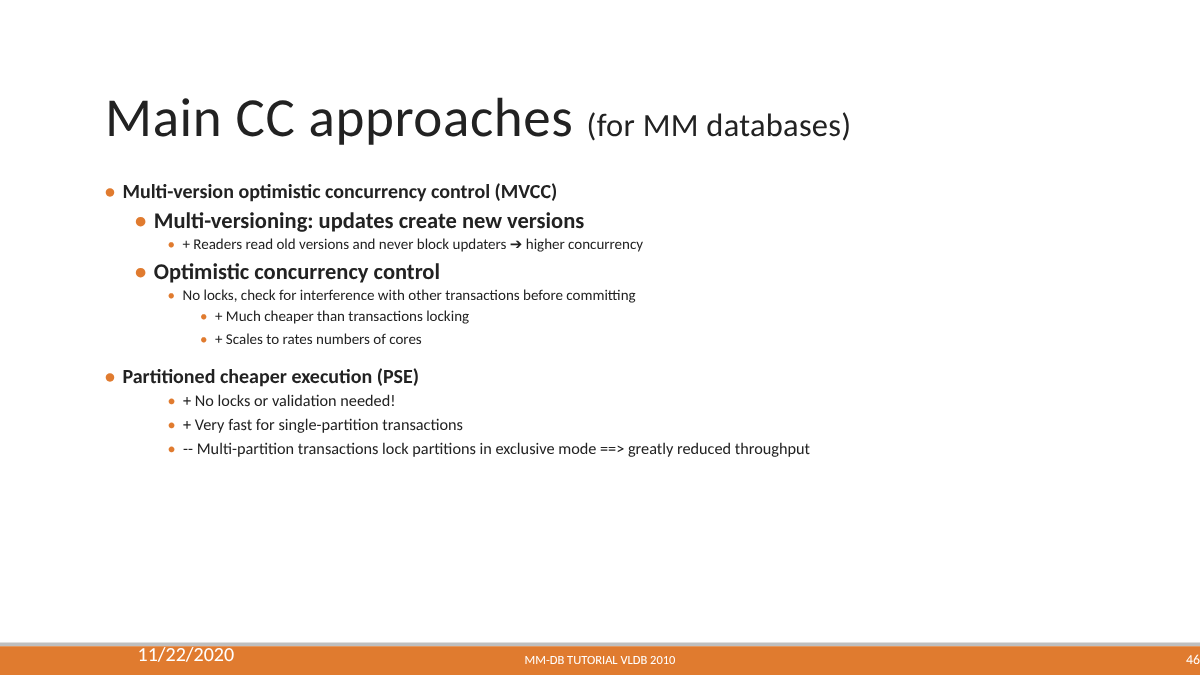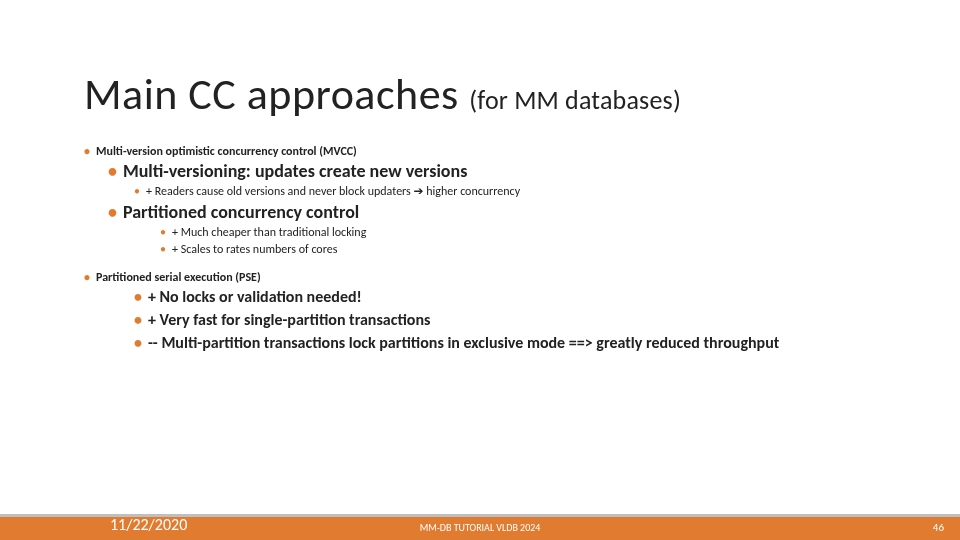--- a/index.html
+++ b/index.html
@@ -36,21 +36,21 @@
     font-size: 26px;
     letter-spacing: 0.2px;
   }
   .content {
     position: absolute;
     top: 140px;
     left: 84px;
     right: 30px;
   }
   .lvl1 {
-    font-size: 12px;
+    font-size: 16px;
     font-weight: 600;
     margin: 4px 0 2px 0;
   }
   .lvl1 .bullet { color: #e07b2f; margin-right: 6px; }
   .lvl2 {
     font-size: 18px;
     font-weight: 600;
     margin: 2px 0 1px 24px;
   }
   .lvl2 .bullet { color: #e07b2f; margin-right: 6px; }
@@ -62,22 +62,22 @@
   }
   .lvl3 .bullet { color: #e07b2f; margin-right: 6px; }
   .lvl4 {
     font-size: 12px;
     font-weight: 400;
     margin: 1px 0 0 76px;
     line-height: 1.35;
   }
   .lvl4 .bullet { color: #e07b2f; margin-right: 6px; }
   .lvl3b {
-    font-size: 16px;
-    font-weight: 700;
+    font-size: 13px;
+    font-weight: 400;
     margin: 1px 0 0 50px;
     line-height: 1.4;
   }
   .lvl3b .bullet { color: #e07b2f; margin-right: 6px; }
   .footer-band {
     position: absolute;
     left: 0;
     right: 0;
     bottom: 0;
     height: 26px;
@@ -105,21 +105,21 @@
     position: absolute;
     left: 0; right: 0;
     bottom: 6px;
     text-align: center;
     color: #fff;
     font-size: 10px;
     z-index: 2;
   }
   .footer-page {
     position: absolute;
-    right: 16px;
+    right: 0;
     bottom: 6px;
     color: #fff;
     font-size: 11px;
     z-index: 2;
   }
   .gap { height: 8px; }
 </style>
 </head>
 <body>
 
@@ -127,36 +127,37 @@
 
   <div class="title">
     <span class="main">Main CC approaches </span><span class="sub">(for MM databases)</span>
   </div>
 
   <div class="content">
 
     <div class="lvl1"><span class="bullet">•</span><span>Multi-version optimistic concurrency control (MVCC)</span></div>
 
     <div class="lvl2"><span class="bullet">•</span><span>Multi-versioning: updates create new versions</span></div>
-    <div class="lvl3"><span class="bullet">•</span><span>+ Readers cause old versions and never block updaters  ➔  higher concurrency</span></div>
+    <div class="lvl3"><span class="bullet">•</span><span>+ Readers read old versions and never block updaters  ➔  higher concurrency</span></div>
 
-    <div class="lvl2"><span class="bullet">•</span><span>Partitioned concurrency control</span></div>
-    <div class="lvl4"><span class="bullet">•</span><span>+ Much cheaper than traditional locking</span></div>
+    <div class="lvl2"><span class="bullet">•</span><span>Optimistic concurrency control</span></div>
+    <div class="lvl3"><span class="bullet">•</span><span>No locks, check for interference with other transactions before committing</span></div>
+    <div class="lvl4"><span class="bullet">•</span><span>+ Much cheaper than transactions locking</span></div>
     <div class="lvl4"><span class="bullet">•</span><span>+ Scales to rates numbers of cores</span></div>
 
     <div class="gap"></div>
 
-    <div class="lvl1"><span class="bullet">•</span><span>Partitioned serial execution (PSE)</span></div>
+    <div class="lvl1"><span class="bullet">•</span><span>Partitioned cheaper execution (PSE)</span></div>
     <div class="lvl3b"><span class="bullet">•</span><span>+ No locks or validation needed!</span></div>
     <div class="lvl3b"><span class="bullet">•</span><span>+ Very fast for single-partition transactions</span></div>
     <div class="lvl3b"><span class="bullet">•</span><span>-- Multi-partition transactions lock partitions in exclusive mode ==&gt; greatly reduced throughput</span></div>
 
   </div>
 
   <div class="footer-band">
     <div class="band-grey"></div>
     <div class="band-orange"></div>
     <div class="footer-date">11/22/2020</div>
-    <div class="footer-center">MM-DB TUTORIAL VLDB 2024</div>
+    <div class="footer-center">MM-DB TUTORIAL VLDB 2010</div>
     <div class="footer-page">46</div>
   </div>
 
 </div>
 
 </body></html>

